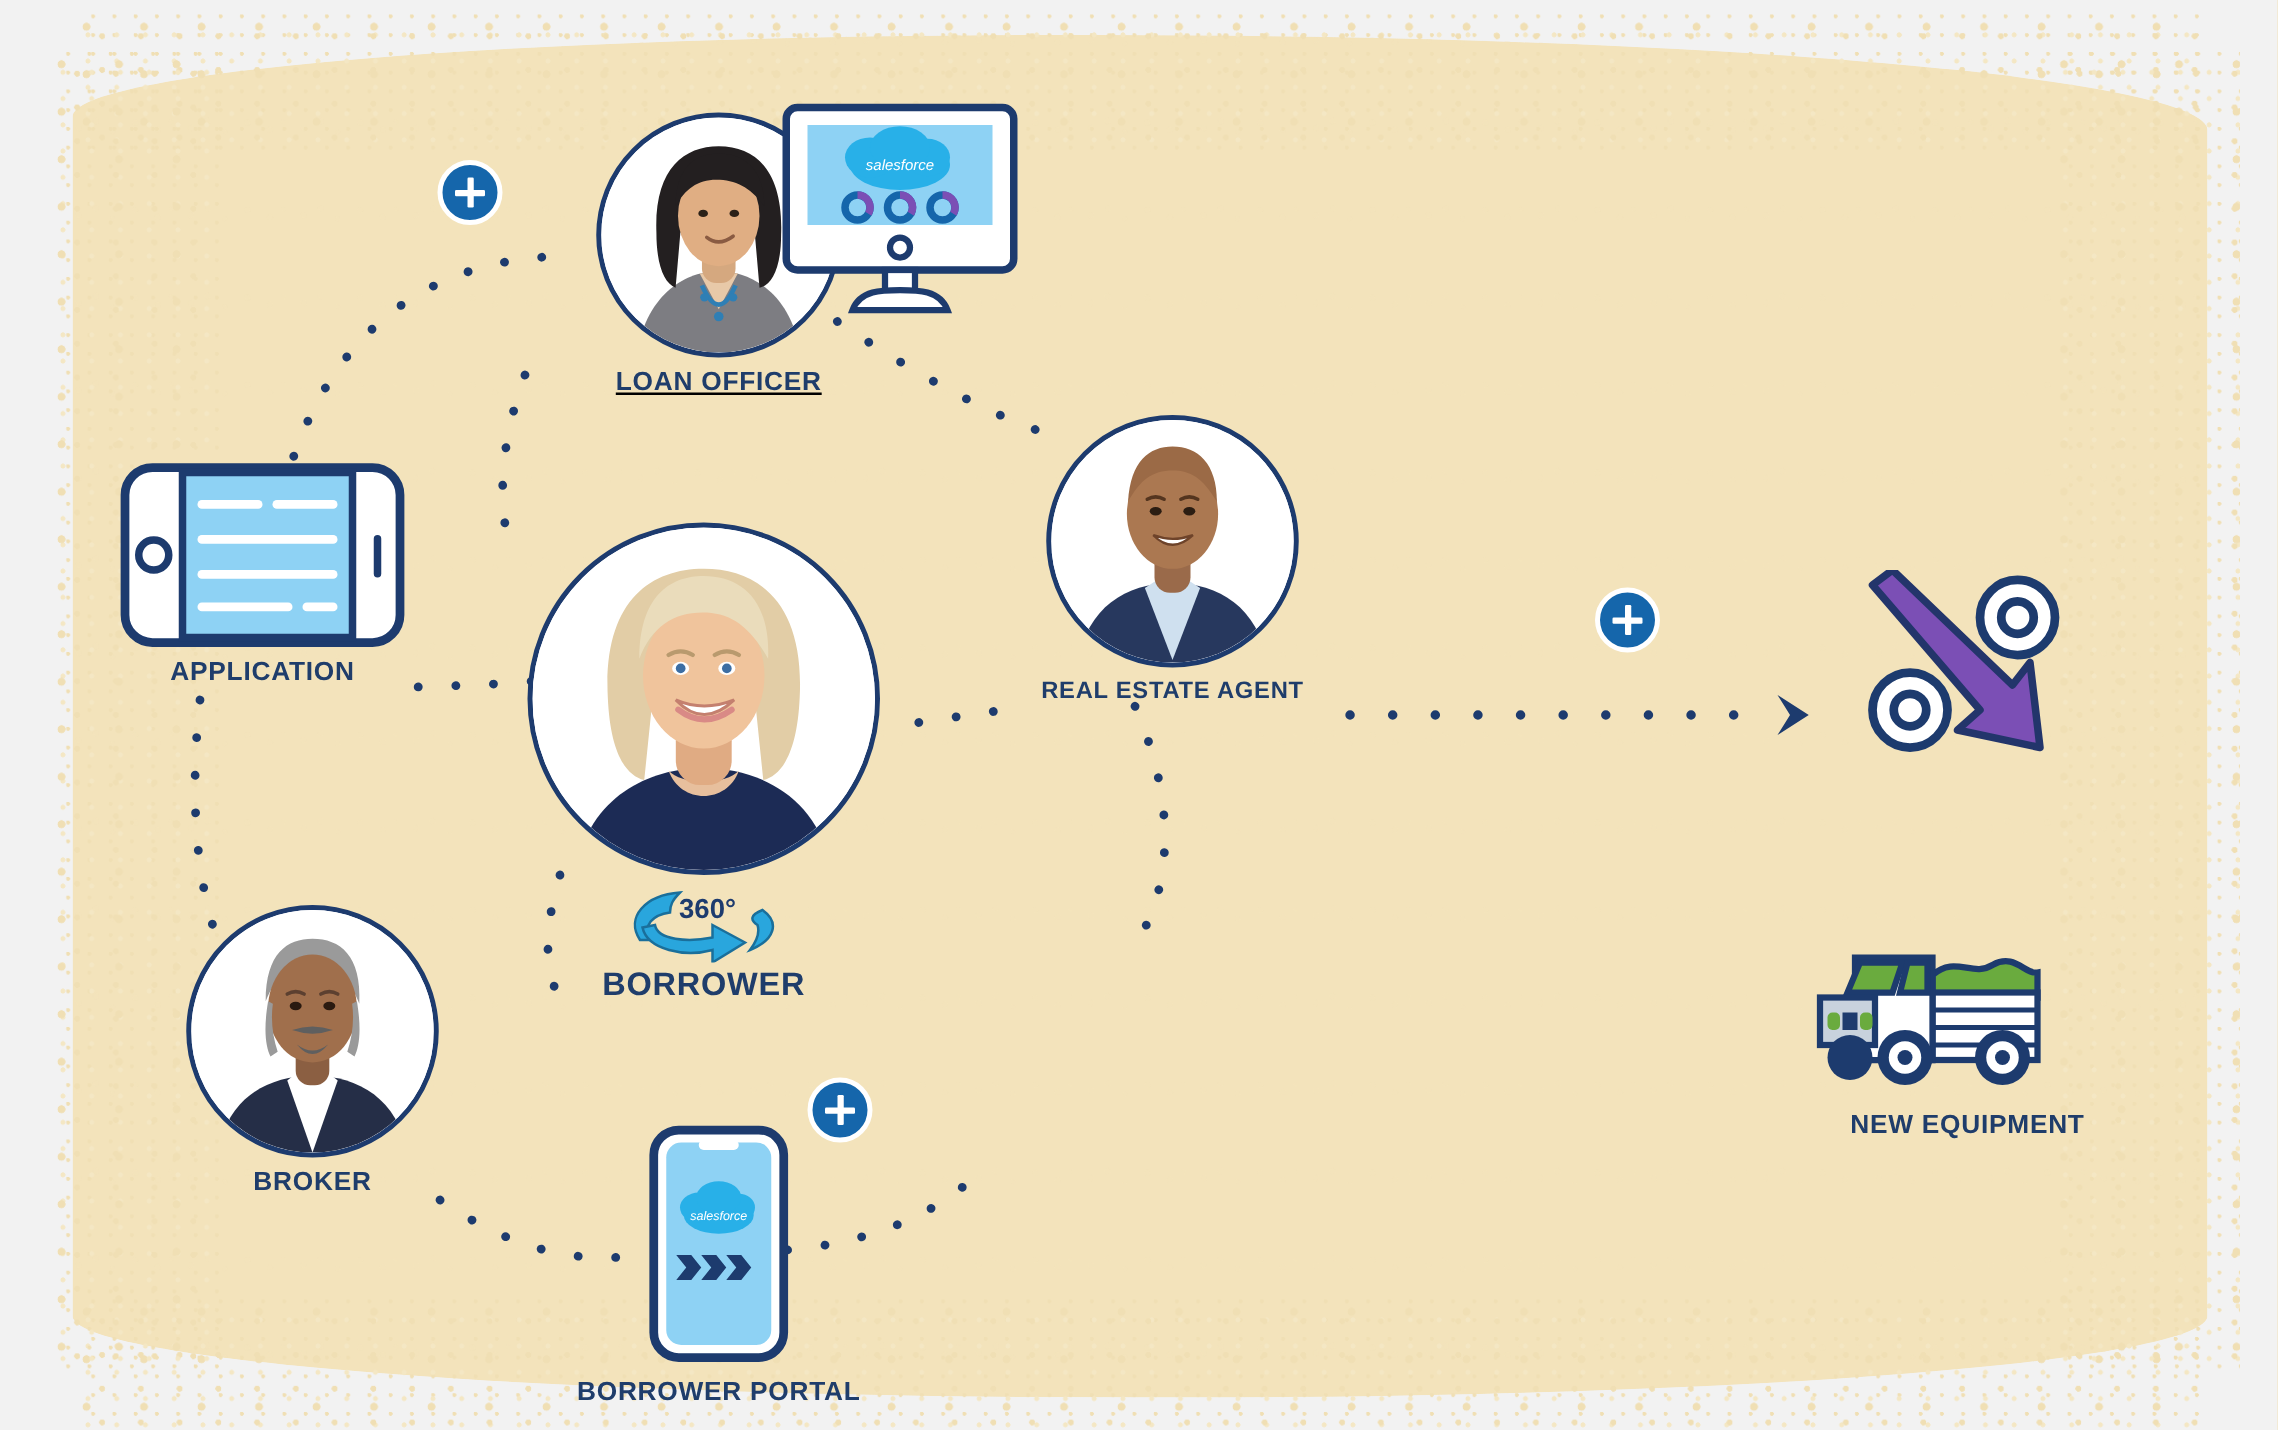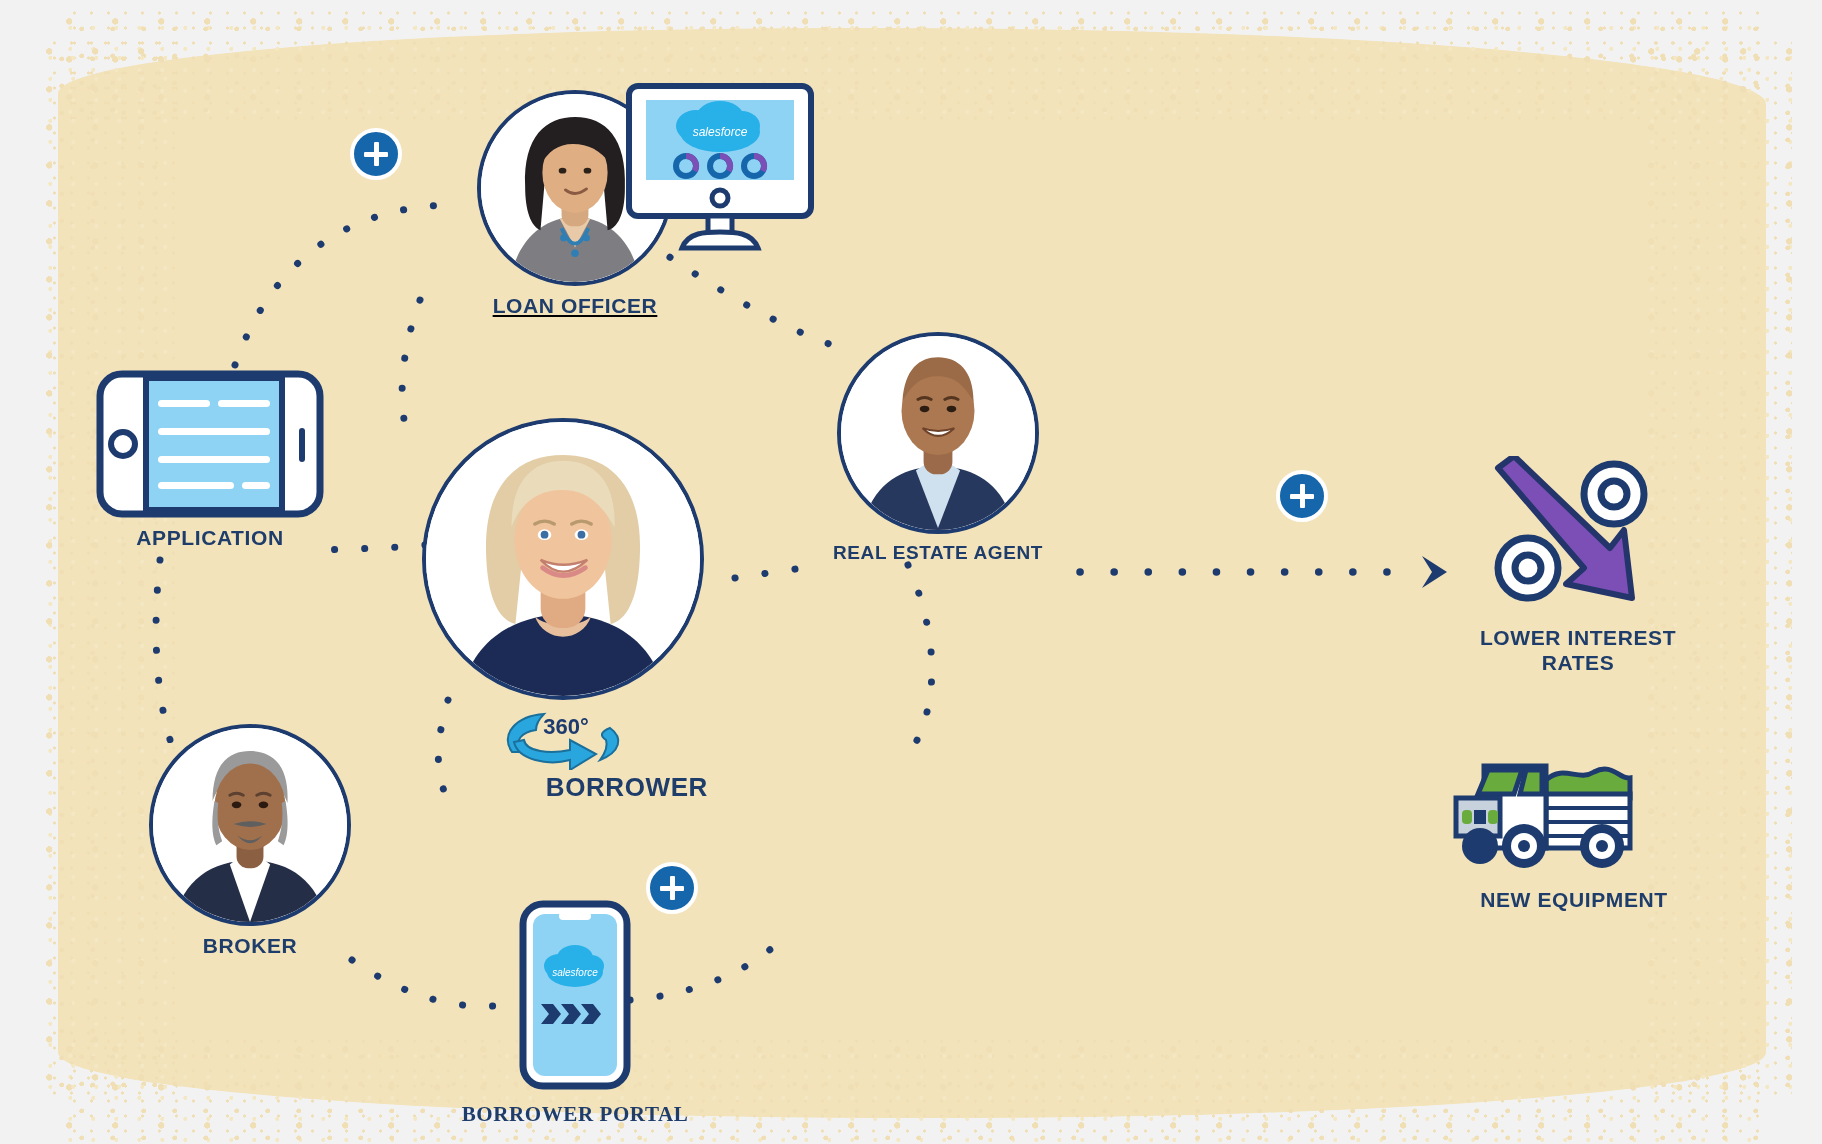--- a/index.html
+++ b/index.html
@@ -244,21 +244,21 @@
         <path d="M118 142 Q 141 166 166 142 Q 141 152 118 142 Z" fill="#ffffff" stroke="#c4806f" stroke-width="2.5"></path>
         <path d="M120 150 Q 141 166 164 150" stroke="#d98a86" stroke-width="5" fill="none" stroke-linecap="round"></path>
       </svg>
     </div>
     <svg class="iconwrap" width="150" height="62" viewBox="0 0 150 62" style="margin-top:8px;">
       <path d="M24 44 C 12 26 28 8 56 6 C 50 12 48 16 48 22 C 34 24 26 32 32 44 Z" fill="#29a6dd" stroke="#1a6f9b" stroke-width="2"></path>
       <path d="M26 34 C 30 52 60 58 82 52 L 82 62 L 108 46 L 82 32 L 82 42 C 62 46 38 44 36 32 Z" fill="#29a6dd" stroke="#1a6f9b" stroke-width="2"></path>
       <path d="M122 20 C 136 30 132 44 112 52 C 118 44 120 38 118 32 C 112 28 112 24 122 20 Z" fill="#29a6dd" stroke="#1a6f9b" stroke-width="2"></path>
       <text x="78" y="26" text-anchor="middle" font-family="Liberation Sans, sans-serif" font-size="22" font-weight="bold" fill="#1d3b6e">360°</text>
     </svg>
-    <div class="label" style="font-size:26px;margin-top:2px;text-align:right;">BORROWER</div>
+    <div class="label" style="font-size:26px;margin-top:2px;">BORROWER</div>
   </div>
 
   <div class="node" style="left:828px;top:332px;width:220px;">
     <div class="avatar" style="width:202px;height:202px;">
       <svg class="face" viewBox="0 0 202 202">
         <rect width="202" height="202" fill="#ffffff"></rect>
 
         <path d="M22 202 C 30 156 62 136 101 136 C 140 136 172 156 180 202 Z" fill="#27385e"></path>
 
         <path d="M78 140 L101 200 L124 140 L112 132 L90 132 Z" fill="#cfe0ef"></path>
@@ -324,37 +324,35 @@
         <ellipse cx="56" cy="58" rx="18" ry="13"></ellipse>
       </g>
       <text x="56" y="76" text-anchor="middle" font-family="Liberation Sans, sans-serif" font-size="10" font-style="italic" fill="#ffffff">salesforce</text>
 
       <g fill="#1d3b6e">
         <path d="M22 104 L34 104 L42 114 L34 124 L22 124 L30 114 Z"></path>
         <path d="M42 104 L54 104 L62 114 L54 124 L42 124 L50 114 Z"></path>
         <path d="M62 104 L74 104 L82 114 L74 124 L62 124 L70 114 Z"></path>
       </g>
     </svg>
-    <div class="label" style="margin-top:12px;font-family:Liberation Serif, serif;">BORROWER PORTAL</div>
+    <div class="label" style="margin-top:12px;">BORROWER PORTAL</div>
   </div>
 
 
   <div class="node" style="left:1468px;top:456px;width:220px;">
     <svg class="iconwrap" width="180" height="160" viewBox="0 0 180 160">
 
       <circle cx="126" cy="38" r="30" fill="#ffffff" stroke="#1d3b6e" stroke-width="7"></circle>
       <circle cx="126" cy="38" r="13" fill="#ffffff" stroke="#1d3b6e" stroke-width="7"></circle>
 
       <circle cx="40" cy="112" r="30" fill="#ffffff" stroke="#1d3b6e" stroke-width="7"></circle>
       <circle cx="40" cy="112" r="13" fill="#ffffff" stroke="#1d3b6e" stroke-width="7"></circle>
 
       <path d="M10 12 L26 0 L122 92 L136 74 L144 142 L78 128 L96 112 Z" fill="#7b4fb5" stroke="#23356b" stroke-width="6" stroke-linejoin="round"></path>
     </svg>
-    <div class="label" style="margin-top:10px;">LOWER INTEREST
-RATES</div>
   </div>
 
   <div class="node" style="left:1448px;top:746px;width:252px;">
     <svg class="iconwrap" width="248" height="128" viewBox="0 0 248 128">
 
       <path d="M96 34 C 114 18 128 36 144 26 C 162 16 170 34 180 32 L 180 52 L 96 52 Z" fill="#6aab3e" stroke="#1d3b6e" stroke-width="5"></path>
       <rect x="96" y="48" width="84" height="54" fill="#ffffff" stroke="#1d3b6e" stroke-width="5"></rect>
       <line x1="96" y1="62" x2="180" y2="62" stroke="#1d3b6e" stroke-width="4"></line>
       <line x1="96" y1="76" x2="180" y2="76" stroke="#1d3b6e" stroke-width="4"></line>
       <line x1="96" y1="90" x2="180" y2="90" stroke="#1d3b6e" stroke-width="4"></line>

